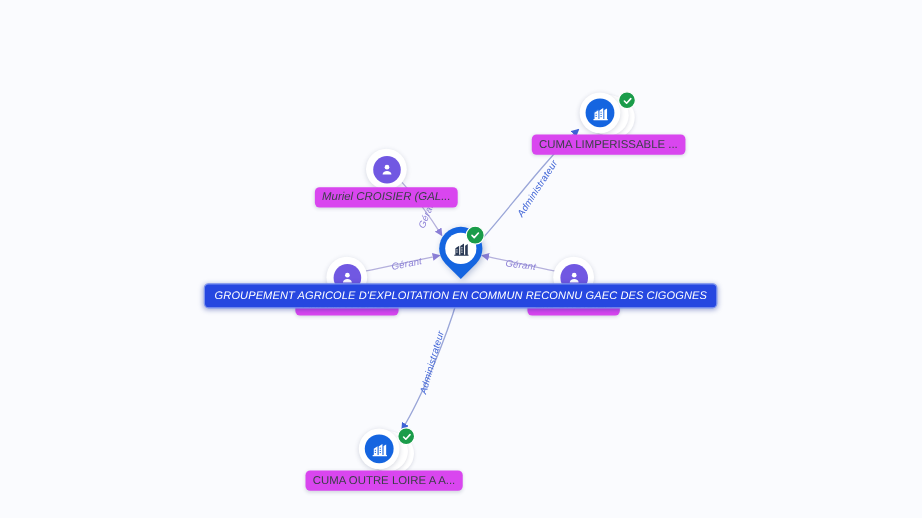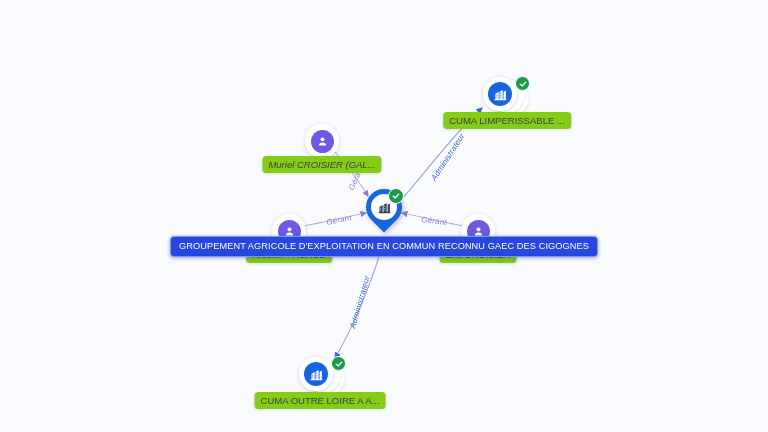--- a/index.html
+++ b/index.html
@@ -143,39 +143,40 @@
     background: #1a9c4a;
     border: 1.5px solid #ffffff;
     display:flex; align-items:center; justify-content:center;
   }
   .pin-badge svg { display:block; }
 
   
   .node-label {
     position: absolute;
     transform: translate(-50%, 0);
-    background: #84cc16;
+    background: #d946ef;
     color: #3b3f48;
     font-size: 9.5px;
     line-height: 13px;
     padding: 2px 6px;
     border-radius: 4px;
     white-space: nowrap;
     box-shadow: 0 1px 3px rgba(40,50,90,0.16);
   }
 
   .node-label.primary {
     background: #2647e0;
     color: #ffffff;
     font-size: 9.2px;
     letter-spacing: 0.1px;
     padding: 3px 8px;
     border-radius: 4px;
     box-shadow: 0 1px 4px rgba(25,45,150,0.40);
     border: 1px solid #7e95ef;
+    font-style: italic;
   }
 
   
   .edge-label {
     position: absolute;
     font-size: 8px;
     font-style: italic;
     color: #6a78d8;
     white-space: nowrap;
     transform-origin: 50% 50%;

